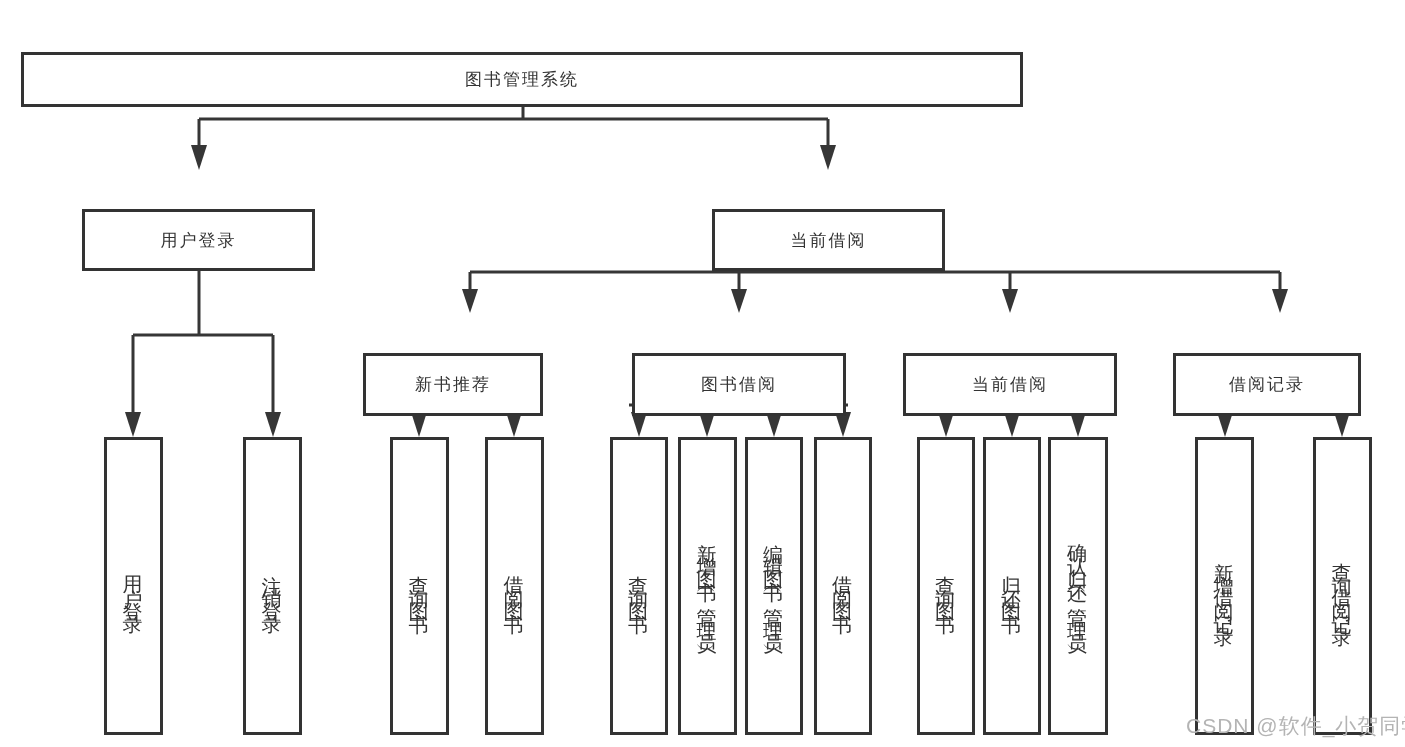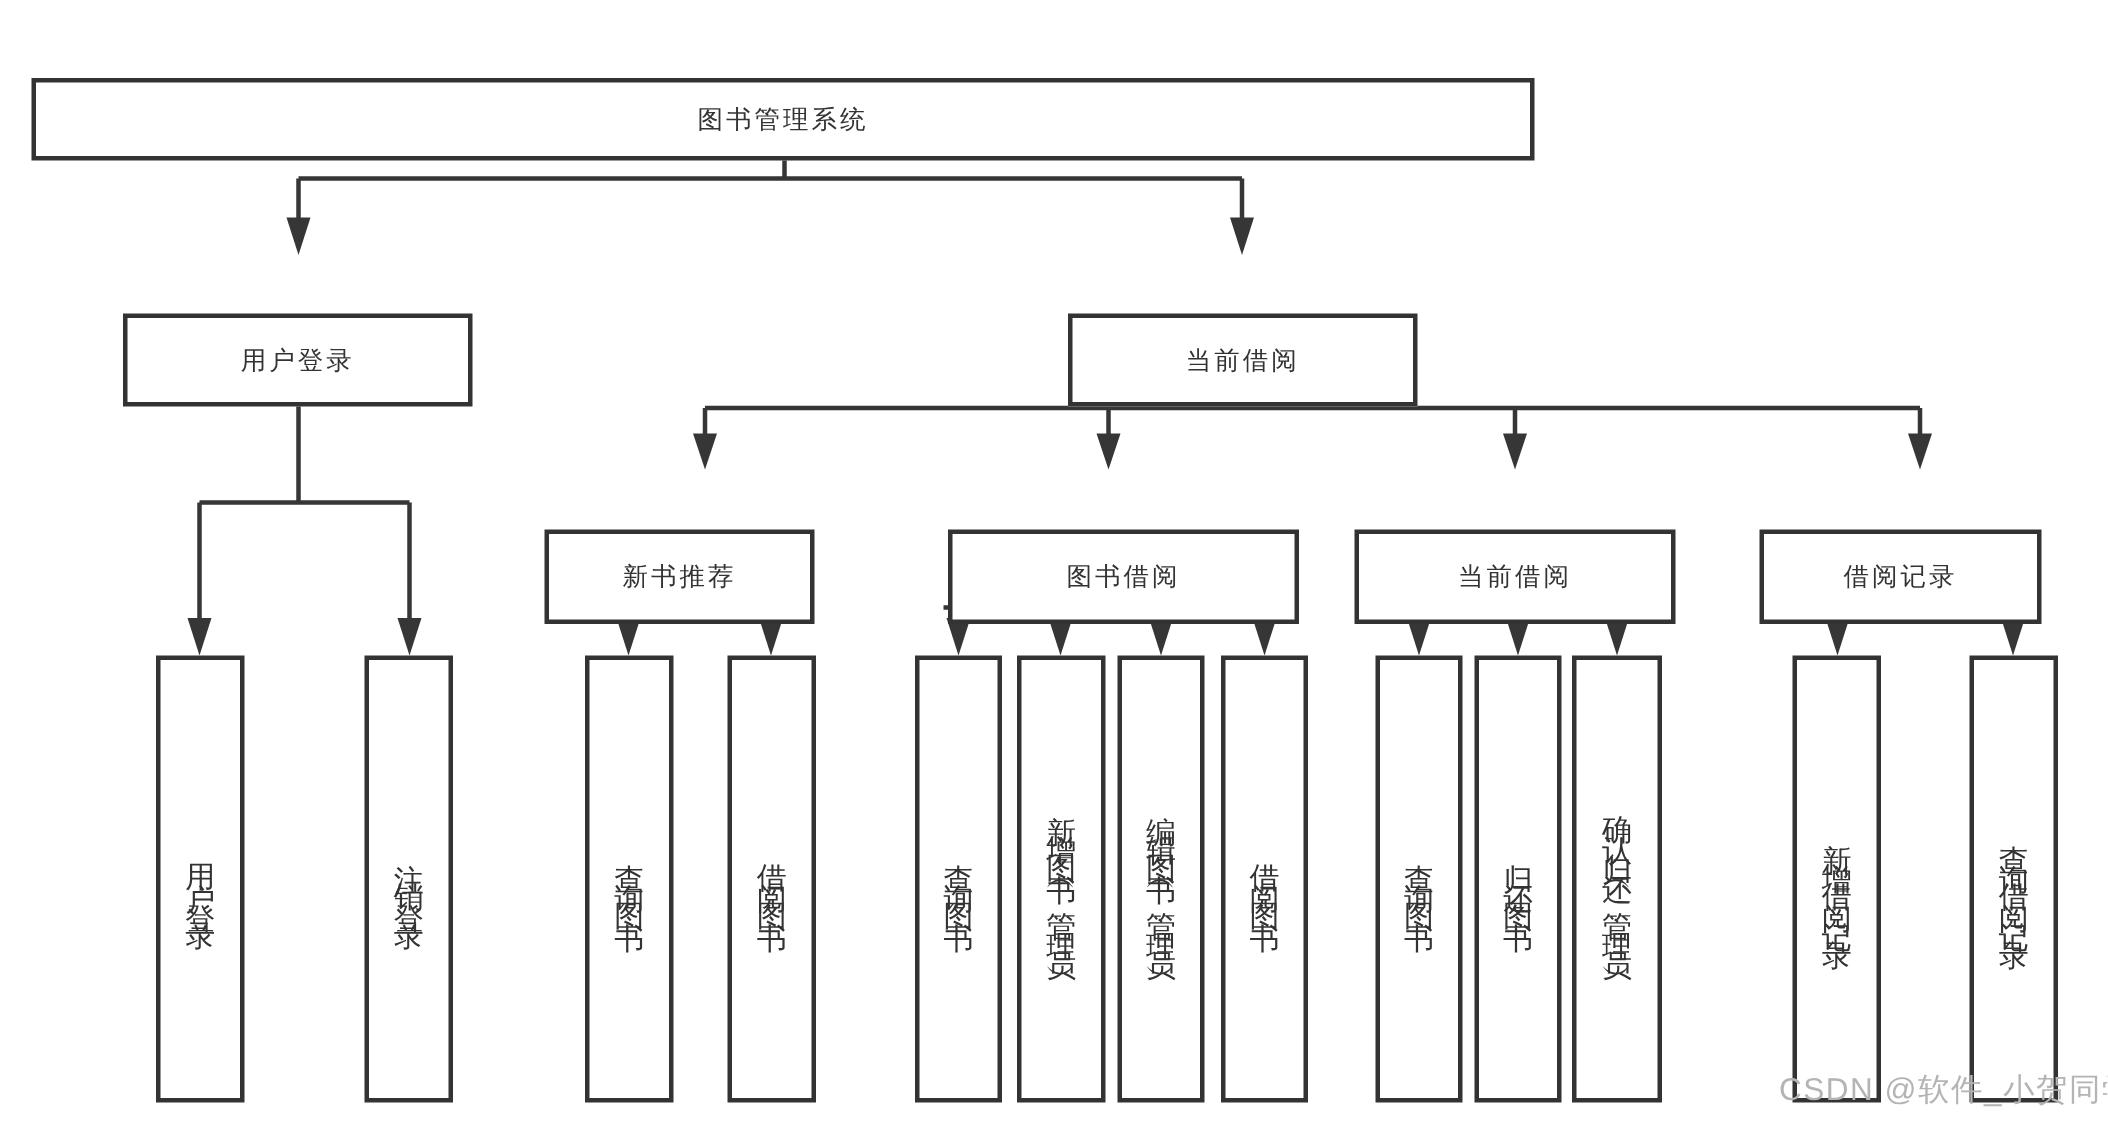--- a/index.html
+++ b/index.html
@@ -61,21 +61,21 @@
       <polygon points="1334,412 1350,412 1342,437"></polygon>
     </g>
   </svg>
 
   <div class="hbox" style="left:21px;top:13px;width:1002px;height:55px;">图书管理系统</div>
 
   <div class="hbox" style="left:82px;top:170px;width:233px;height:62px;">用户登录</div>
   <div class="hbox" style="left:712px;top:170px;width:233px;height:62px;">当前借阅</div>
 
   <div class="hbox" style="left:363px;top:314px;width:180px;height:63px;">新书推荐</div>
-  <div class="hbox" style="left:632px;top:314px;width:234px;height:63px;">图书借阅</div>
+  <div class="hbox" style="left:632px;top:314px;width:214px;height:63px;">图书借阅</div>
   <div class="hbox" style="left:903px;top:314px;width:214px;height:63px;text-align:right;">当前借阅</div>
   <div class="hbox" style="left:1173px;top:314px;width:188px;height:63px;">借阅记录</div>
 
   <div class="vbox" style="left:104px;top:437px;width:59px;height:298px;">用户登录</div>
   <div class="vbox" style="left:243px;top:437px;width:59px;height:298px;">注销登录</div>
 
   <div class="vbox" style="left:390px;top:437px;width:59px;height:298px;">查询图书</div>
   <div class="vbox" style="left:485px;top:437px;width:59px;height:298px;">借阅图书</div>
 
   <div class="vbox" style="left:610px;top:437px;width:58px;height:298px;">查询图书</div>

